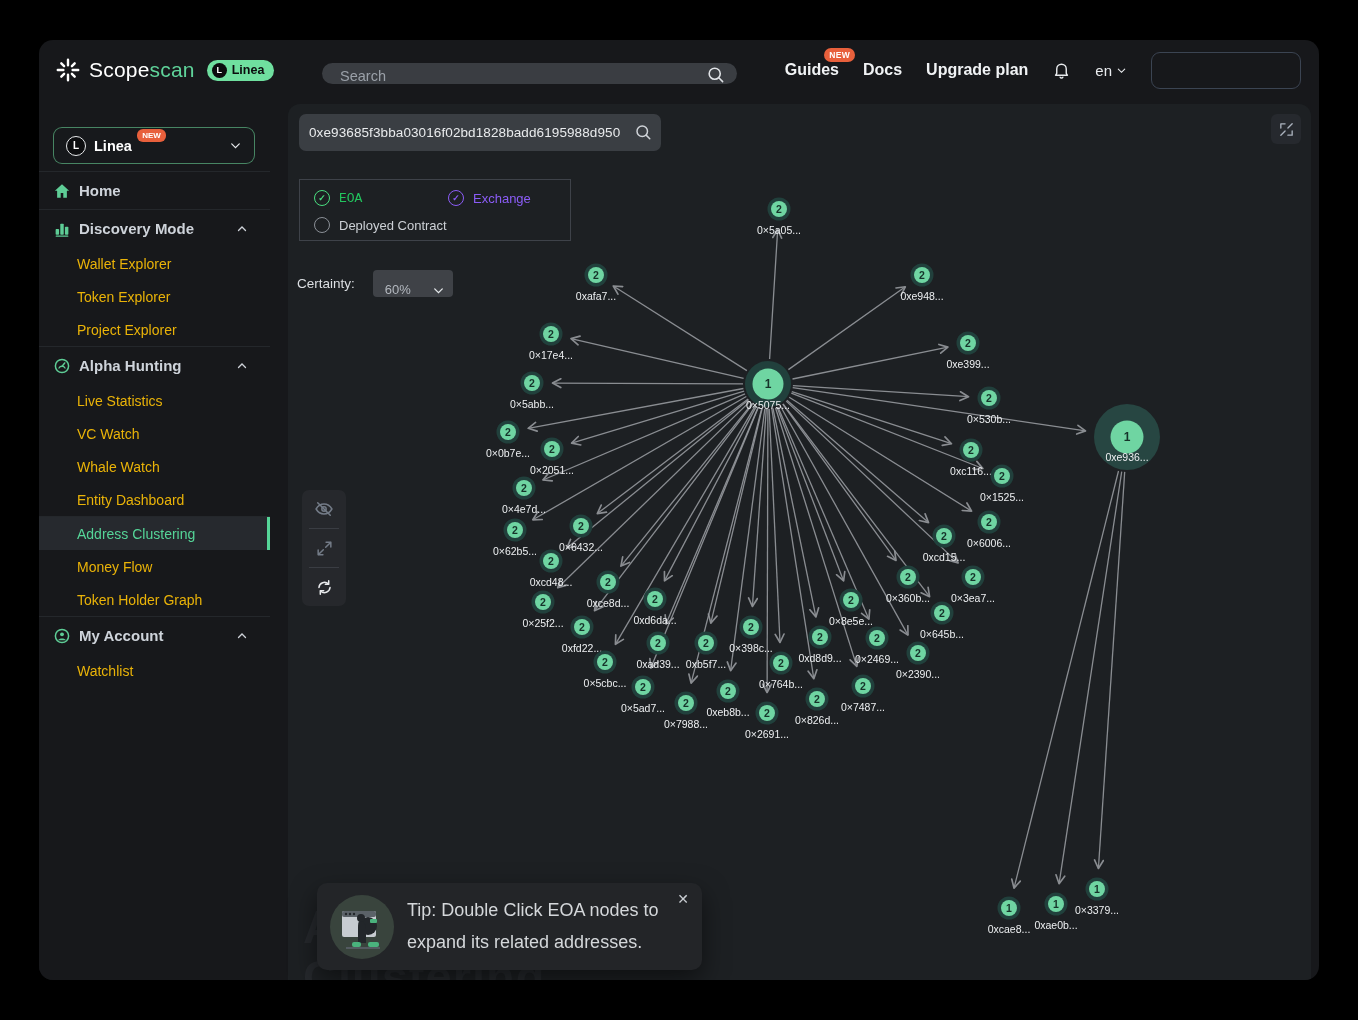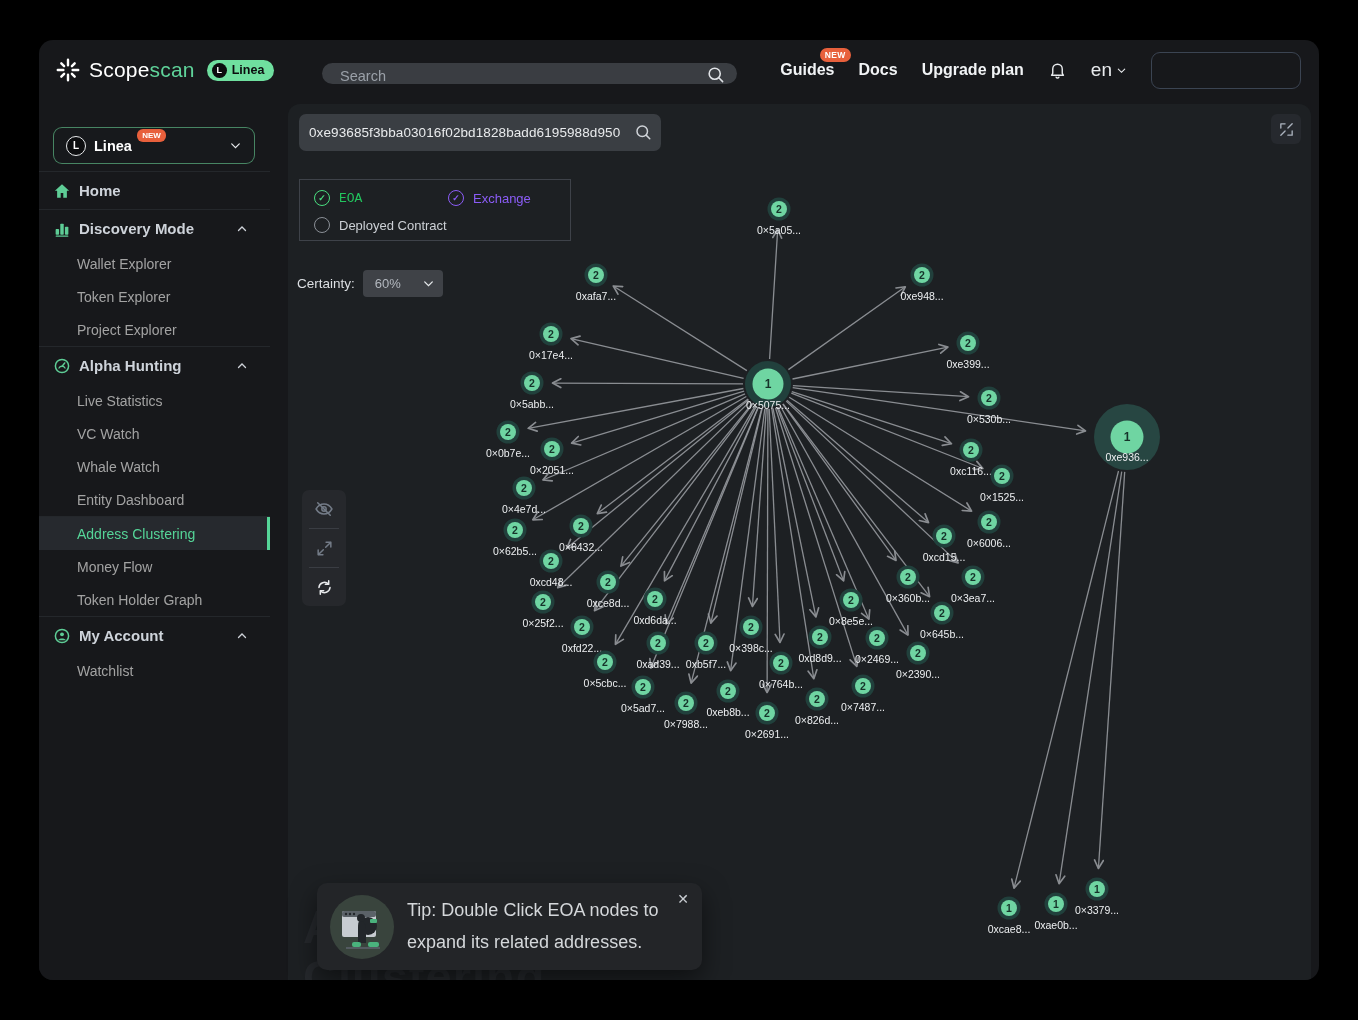--- a/index.html
+++ b/index.html
@@ -22,61 +22,61 @@
   .search-pill { position:absolute; left:283px; top:11px; width:415px; height:21px; background:#3a3d42;
     border-radius:19px; display:flex; align-items:flex-end;margin-top:12px; }
   .search-pill input { flex:1; background:transparent; border:none; outline:none; color:#e8eaec;
     font-size:14.5px; padding:0 8px 0 18px; font-family:inherit; }
   .search-pill input::placeholder { color:#9aa0a8; }
   .search-pill .mag { margin-right:12px; }
   .hdr-right { position:absolute; right:18px; top:0; height:60px; display:flex; align-items:center; gap:24px; }
   .hdr-link { color:#f1f3f5; font-size:16px; font-weight:600; position:relative; cursor:pointer; white-space:nowrap; }
   .new-badge { position:absolute; top:-13px; right:-16px; background:#e8603c; color:#fff; font-size:8.5px;
     font-weight:bold; padding:2px 5px; border-radius:7px; letter-spacing:.3px; }
-  .lang { color:#e9ebee; font-size:19px; display:flex; align-items:center; gap:4px; }
+  .lang { color:#e9ebee; font-size:15px; display:flex; align-items:center; gap:4px; }
   .wallet-btn { width:150px; height:37px; border:1px solid #3b4452; border-radius:9px; background:transparent; }
 
   
   .sidebar { position:absolute; left:0; top:60px; width:231px; bottom:0; background:#17181b; z-index:4; }
   .net-select { margin:27px 14px 0 14px; width:202px; height:37px; border:1px solid rgba(111,223,159,.55);
     border-radius:9px; display:flex; align-items:center; padding:0 12px; gap:8px; cursor:pointer; background:#17191c; }
   .net-select .lcircle { width:20px; height:20px; border-radius:50%; background:#0c0d0f; border:1.5px solid #e8eaec;
     color:#fff; font-size:10px; font-weight:bold; display:flex; align-items:center; justify-content:center; }
   .net-select .nlabel { color:#fff; font-size:14.5px; font-weight:bold; position:relative; }
   .net-select .nbadge { position:absolute; top:-9px; right:-34px; background:#e8603c; color:#fff;
     font-size:8px; font-weight:bold; padding:2px 5px; border-radius:6px; }
   .net-select .chev { margin-left:auto; }
   .nav { margin-top:7px; }
   .nav-divider { height:1px; background:#24272b; }
   .nav-header { height:37px; display:flex; align-items:center; padding-left:14px; gap:6px; cursor:pointer; position:relative; }
   .nav-header .sec-icon { width:18px; height:18px; color:#5ecd96; flex:0 0 18px; }
   .nav-header .sec-label { color:#ced3da; font-size:15px; font-weight:bold; margin-left:2px; }
   .nav-header .up { position:absolute; right:22px; }
-  .nav-item { height:33px; display:flex; align-items:center; padding-left:38px; color:#a3a3a3;
+  .nav-item { height:33px; display:flex; align-items:center; padding-left:38px; color:#eab308;
     font-size:14px; cursor:pointer; }
   .nav-item.active { background:#26292e; color:#55d598; border-right:3px solid #55d598; }
 
   
   .panel { position:absolute; left:249px; top:64px; width:1023px; bottom:0; background:#1d2023;
     border-radius:12px 12px 0 0; z-index:0; }
   .addr-wrap { position:absolute; left:260px; top:74px; width:362px; height:37px; z-index:2; }
   .addr-wrap input { width:100%; height:100%; background:#3a3e43; border:none; outline:none; border-radius:7px;
     color:#e9ebed; font-size:13.5px; padding:0 4px 0 10px; font-family:inherit; letter-spacing:.1px; }
   .addr-wrap .mag { position:absolute; right:9px; top:9px; }
   .legend-box { position:absolute; left:260px; top:139px; width:272px; height:62px; border:1px solid #3e4249;
     z-index:2; padding:10px 0 0 14px; }
   .legend-row { display:flex; align-items:center; margin-bottom:11px; }
   .lg-circle { width:16px; height:16px; border-radius:50%; border:1.5px solid; display:flex;
     align-items:center; justify-content:center; font-size:9px; font-weight:bold; }
   .lg-label { font-size:13px; margin-left:9px; }
   .lg-eoa { width:134px; display:flex; align-items:center; }
   .cert-row { position:absolute; left:258px; top:230px; display:flex; align-items:center; z-index:2; }
   .cert-label { color:#dcdfe3; font-size:13.5px; }
-  .cert-select { margin-left:8px; width:80px; height:27px; background:#3f4247; border-radius:4px;
-    display:flex; align-items:center; padding:0 8px 0 12px; cursor:pointer; }
+  .cert-select { margin-left:18px; width:80px; height:27px; background:#3f4247; border-radius:4px;
+    display:flex; align-items:flex-end; padding:0 8px 0 12px; cursor:pointer; }
   .cert-value { color:#b3b8bf; font-size:13px; flex:1; }
   .gtoolbar { position:absolute; left:263px; top:450px; width:44px; background:#26282c; border-radius:7px;
     z-index:2; display:flex; flex-direction:column; }
   .gtool-btn { height:38px; display:flex; align-items:center; justify-content:center; cursor:pointer; }
   .gtool-sep { height:1px; background:#3a3d43; margin:0 7px; }
   .fs-btn { position:absolute; right:18px; top:74px; width:30px; height:30px; background:#26292e; border-radius:6px;
     display:flex; align-items:center; justify-content:center; z-index:2; cursor:pointer; }
 
   
   #graph-svg { position:absolute; left:0; top:0; width:1280px; height:940px; z-index:1; pointer-events:none; }

